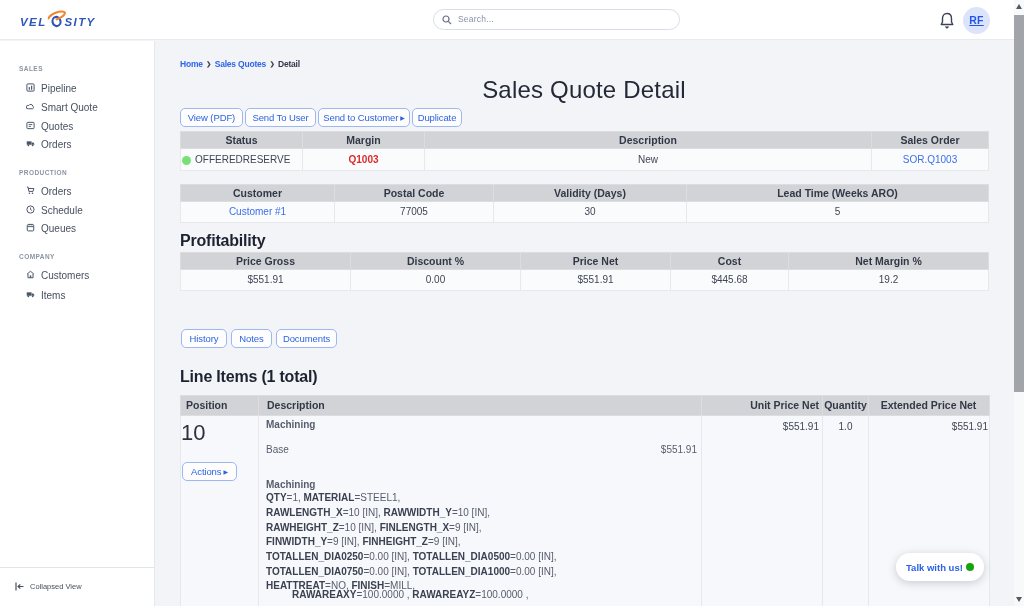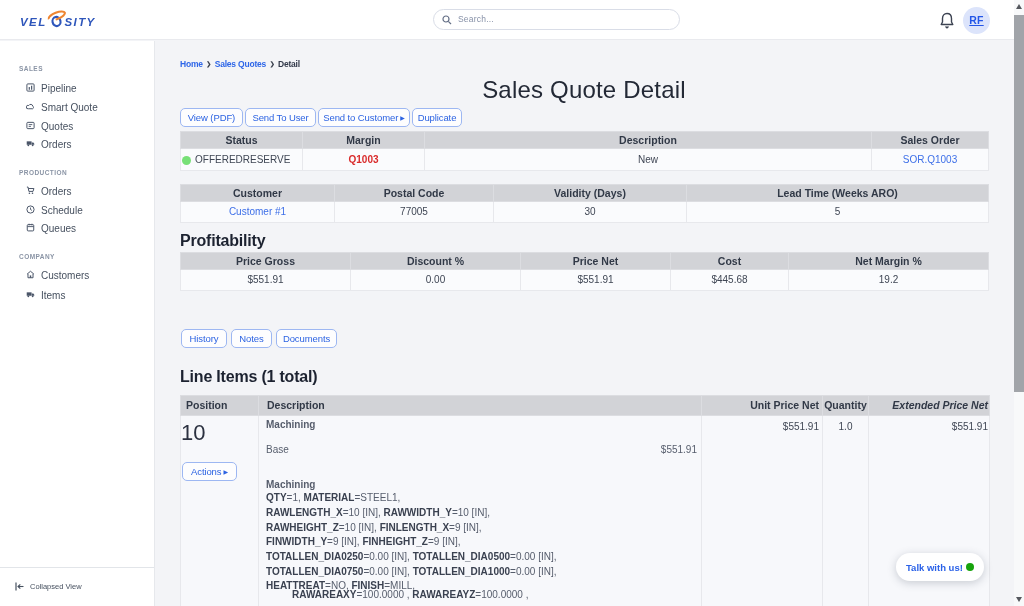--- a/index.html
+++ b/index.html
@@ -254,21 +254,21 @@
         <col style="width:121px;">
         <col style="width:46px;">
         <col style="width:121px;">
       </colgroup>
     <tbody>
         <tr>
       <th style="height:20px; padding-left:5px;">Position</th>
       <th style="padding-left:8px;">Description</th>
       <th style="text-align:right; padding-right:3px;">Unit Price Net</th>
       <th style="text-align:center;">Quantity</th>
-      <th style="text-align:right; padding-right:1px;font-style:italic;">Extended Price Net</th>
+      <th style="text-align:center; padding-right:1px;">Extended Price Net</th>
     </tr>
     <tr>
       <td style="height:210px;">
         <div style="position:relative; width:100%; height:100%;">
           <div style="position:absolute; left:0px; top:4px; font-size:22px; color:#2b3140;">10</div>
           <div class="btn" style="left:1px; top:46.5px; width:55px;">Actions<span class="caret">▶</span></div>
         </div>
       </td>
       <td>
         <div style="position:relative; width:100%; height:100%; text-align:left;">

